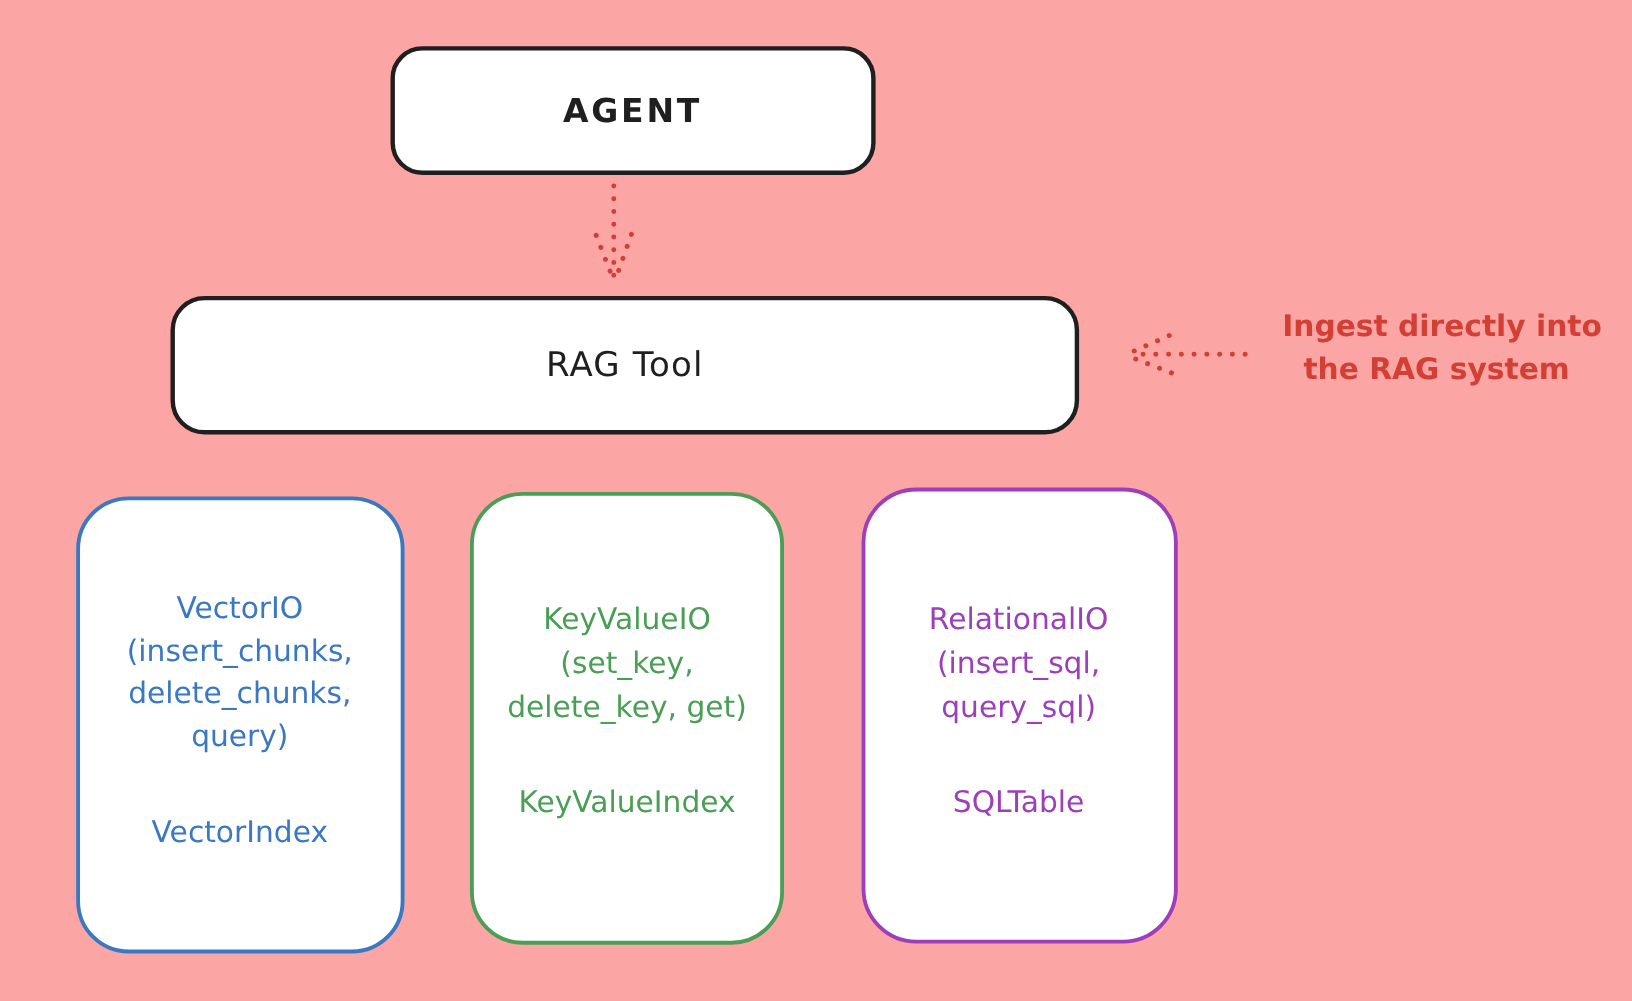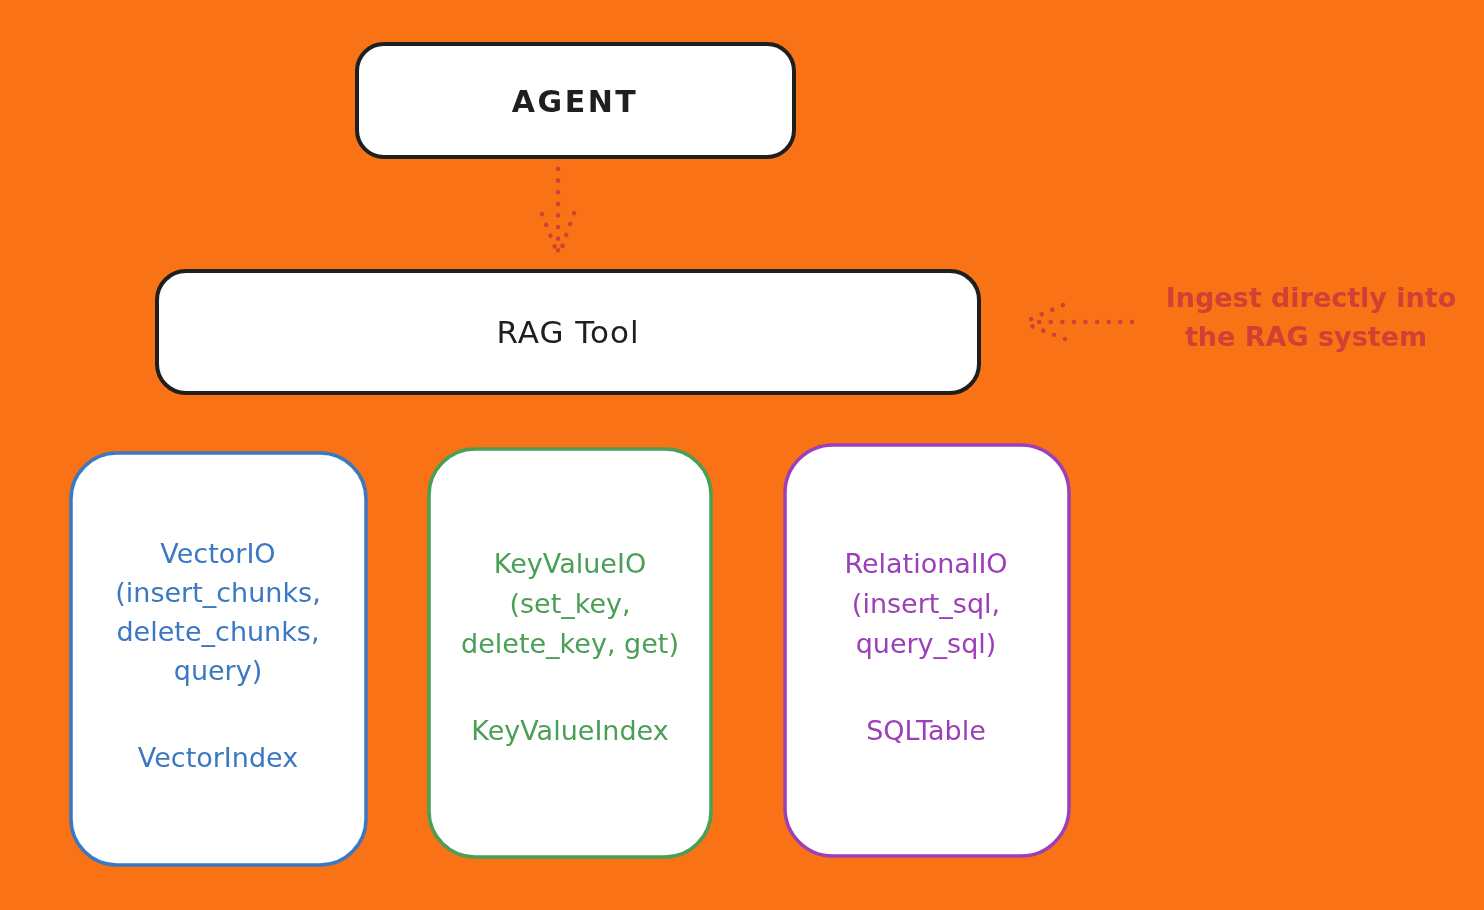--- a/index.html
+++ b/index.html
@@ -4,21 +4,21 @@
 <style>
   html, body {
     margin: 0;
     padding: 0;
     background: #ffffff;
   }
   .canvas-wrap {
     position: relative;
     width: 1484px;
     height: 910px;
-    background: #f97316;
+    background: #fca5a5;
     overflow: hidden;
   }
   svg {
     display: block;
   }
   text {
     font-family: "DejaVu Sans", "Liberation Sans", sans-serif;
   }
   .node-title {
     font-size: 30px;

